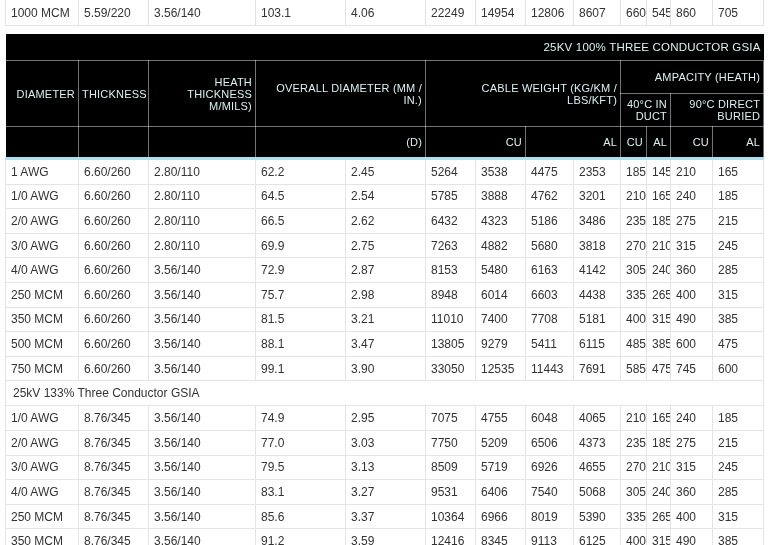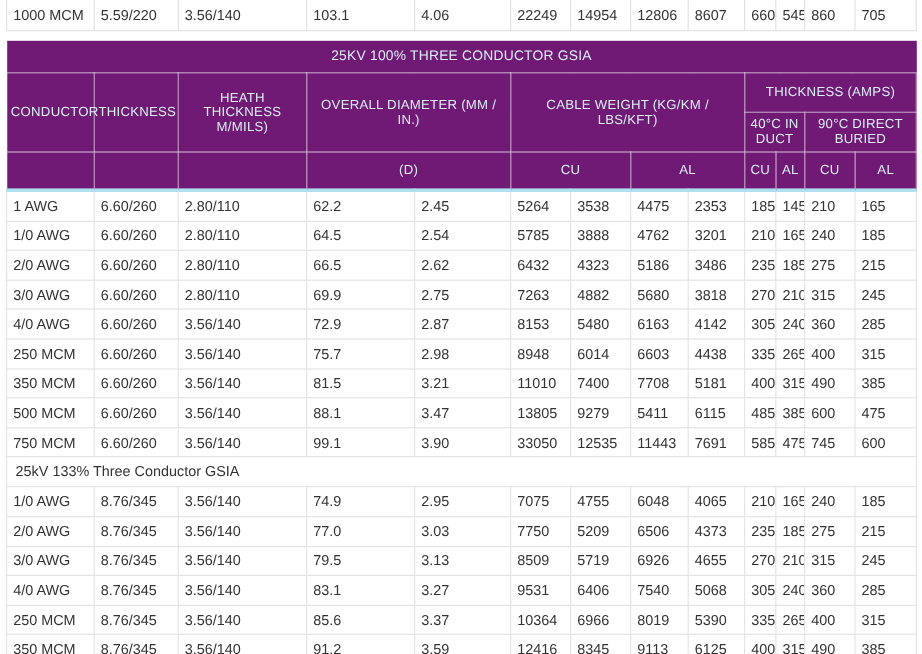--- a/index.html
+++ b/index.html
@@ -27,25 +27,25 @@
     height: 25px;
     font-size: 12px;
     color: #333;
     padding: 0 2px 0 5px;
     white-space: nowrap;
     overflow: hidden;
   }
 
   
   thead th {
-    background: #701a75;
+    background: #000000;
     color: #d9f1f2;
     font-size: 11px;
     font-weight: 500;
-    text-align: center;
+    text-align: right;
     vertical-align: middle;
     border: 1px solid rgba(255,255,255,0.45);
     padding: 2px 3px;
     letter-spacing: 0.2px;
   }
   .banner-row th {
     height: 22px;
     font-size: 11.5px;
     border: none;
     border-bottom: 1px solid rgba(255,255,255,0.45);
@@ -125,26 +125,26 @@
       <col style="width:26px">
         <col style="width:24px">
         <col style="width:42px">
         <col style="width:51px">
     </colgroup>
     <thead>
       <tr class="banner-row">
         <th colspan="13">25KV 100% THREE CONDUCTOR GSIA</th>
       </tr>
       <tr class="hdr-row">
-        <th rowspan="2">CONDUCTOR</th>
+        <th rowspan="2">DIAMETER</th>
         <th rowspan="2">THICKNESS</th>
         <th rowspan="2">HEATH THICKNESS M/MILS)</th>
         <th rowspan="2" colspan="2">OVERALL DIAMETER (MM / IN.)</th>
         <th rowspan="2" colspan="4">CABLE WEIGHT (KG/KM / LBS/KFT)</th>
-        <th colspan="4">THICKNESS (AMPS)</th>
+        <th colspan="4">AMPACITY (HEATH)</th>
       </tr>
       <tr class="hdr-row">
         <th colspan="2">40°C IN DUCT</th>
         <th colspan="2">90°C DIRECT BURIED</th>
       </tr>
       <tr class="sub-row">
         <th></th>
         <th></th>
         <th></th>
         <th colspan="2">(D)</th>

